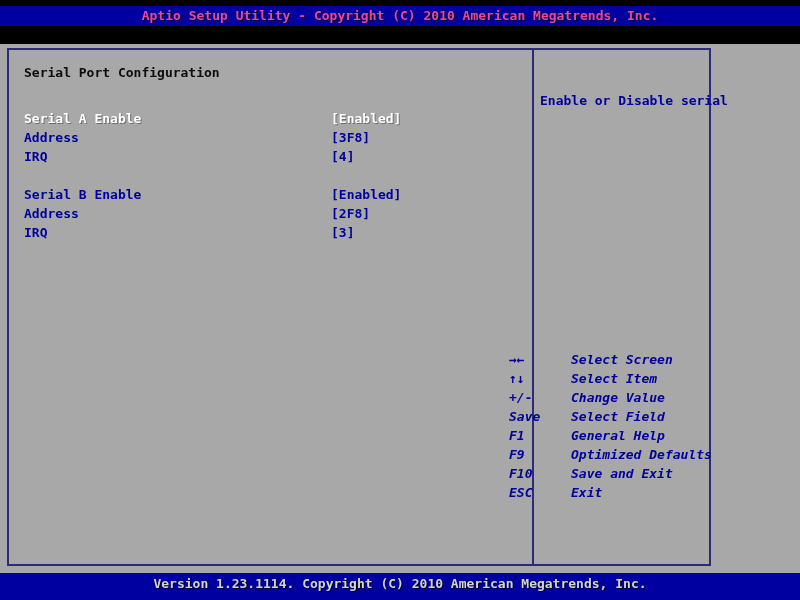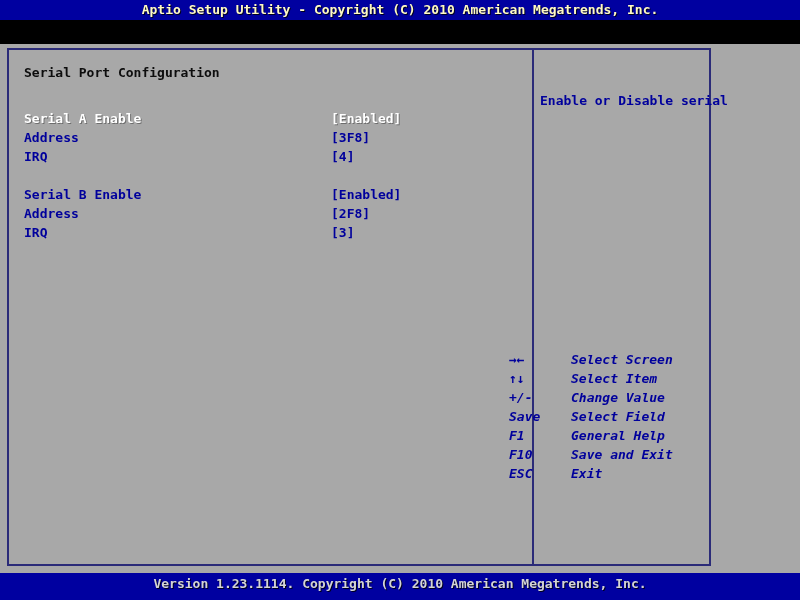--- a/index.html
+++ b/index.html
@@ -7,23 +7,23 @@
   body {
     font-family:"DejaVu Sans Mono","Liberation Mono",monospace;
     font-weight:bold;
     font-size:13px;
     background:#000;
   }
   .screen { position:relative; width:800px; height:600px; background:var(--black,#000); }
 
   
   .titlebar {
-    position:absolute; top:0; left:0; width:800px; height:20px;
+    position:absolute; top:6px; left:0; width:800px; height:20px;
     background:var(--bar,#0000a0);
-    color:#fef9c3; text-align:center; line-height:20px;
+    color:#ec4899; text-align:center; line-height:20px;
     text-shadow:1px 1px 0 rgba(0,0,0,.8);
   }
   
   .tabrow {
     position:absolute; top:28px; left:0; width:800px; height:18px;
     background:var(--bar,#0000a0);
     margin-top:16px;
   }
   .tab {
     position:absolute; left:73px; top:-1px; width:78px; height:19px;
@@ -141,20 +141,23 @@
       <div class="legend-row">
         <span class="legend-key">+/-</span><span>Change Value</span>
       </div>
       <div class="legend-row">
         <span class="legend-key">Save</span><span>Select Field</span>
       </div>
       <div class="legend-row">
         <span class="legend-key">F1</span><span>General Help</span>
       </div>
       <div class="legend-row">
+        <span class="legend-key">F9</span><span>Optimized Defaults</span>
+      </div>
+      <div class="legend-row">
         <span class="legend-key">F10</span><span>Save and Exit</span>
       </div>
       <div class="legend-row">
         <span class="legend-key">ESC</span><span>Exit</span>
       </div>
     </div>
   </div>
 
   <div class="footer">
     <span>Version 1.23.1114. Copyright (C) 2010 American Megatrends, Inc.</span>

